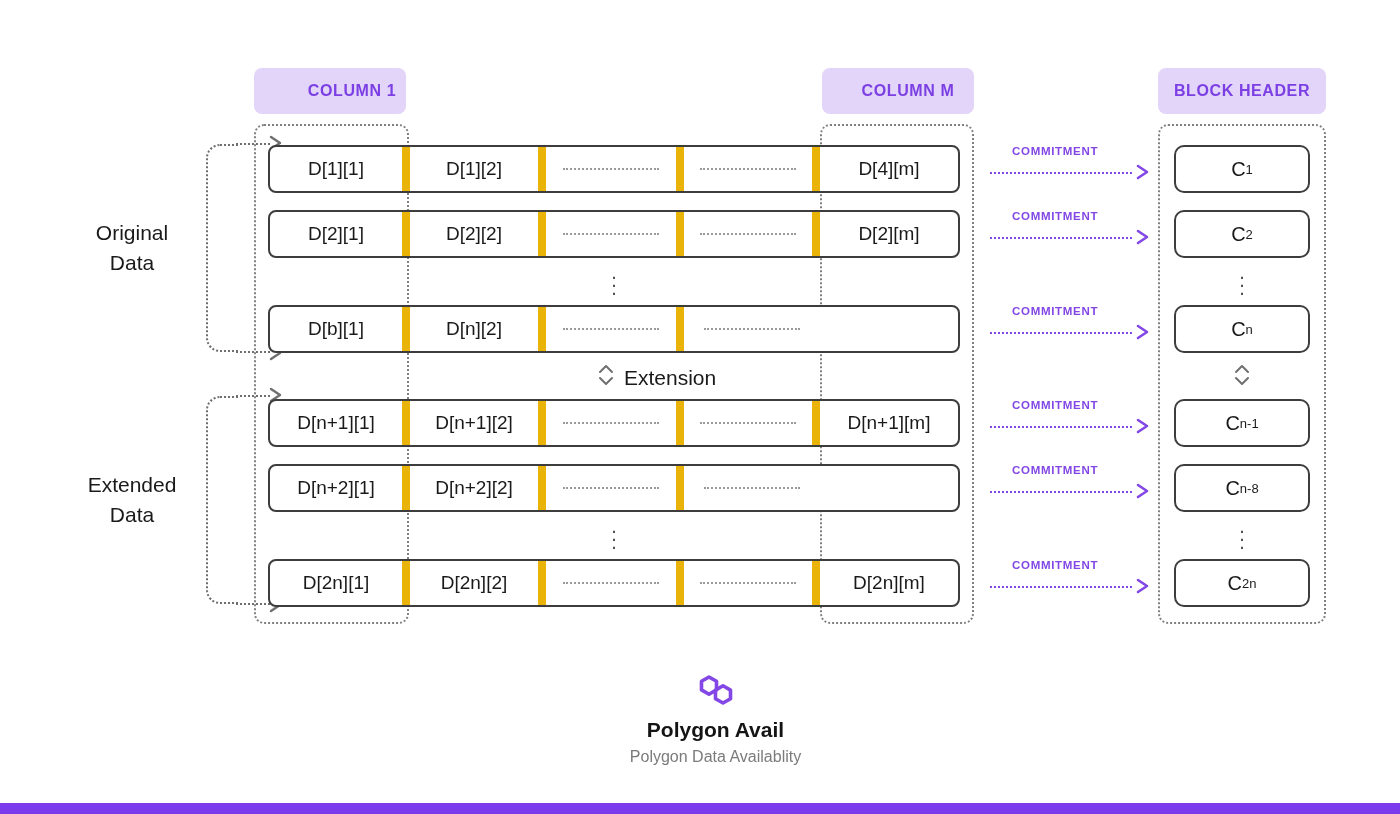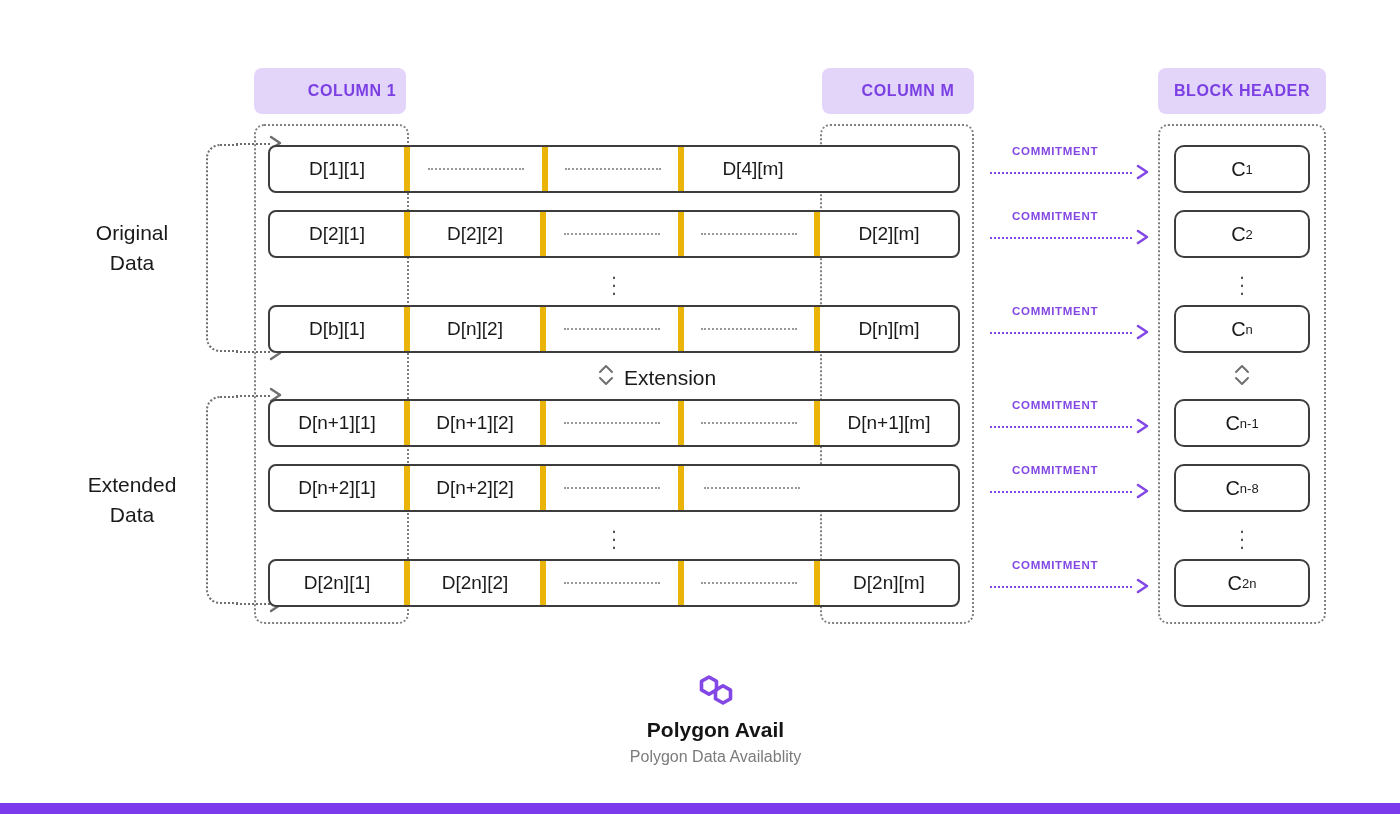--- a/index.html
+++ b/index.html
@@ -48,21 +48,21 @@
     border-radius: 8px;
     display: flex;
     background: #fff;
   }
   .cell {
     display: flex;
     align-items: center;
     justify-content: center;
     font-size: 19px;
     color: #1a1a1a;
-    border-right: 6px solid #eab308;
+    border-right: 8px solid #eab308;
     height: 100%;
   }
   .cell:last-child { border-right: none; }
   .c1 { width: 140px; }
   .c2 { width: 136px; }
   .c3 { width: 138px; }
   .c4 { width: 136px; }
   .c5 { width: 138px; }
   .dots-h {
     width: 96px; height: 0;
@@ -257,20 +257,21 @@
         </svg>
     </div>
     <div class="txt">
       <div>Extended</div>
       <div>Data</div>
     </div>
   </div>
 
   <div class="row" style="top:145px">
     <div class="cell c1">D[1][1]</div>
+    <div class="cell c2">D[1][2]</div>
     <div class="cell c3">
         <i class="dots-h"></i>
       </div>
     <div class="cell c4">
         <i class="dots-h"></i>
       </div>
     <div class="cell c5">D[4][m]</div>
   </div>
 
   <div class="row" style="top:210px">
@@ -293,21 +294,20 @@
 
   <div class="row" style="top:305px">
     <div class="cell c1">D[b][1]</div>
     <div class="cell c2">D[n][2]</div>
     <div class="cell c3">
         <i class="dots-h"></i>
       </div>
     <div class="cell c4">
         <i class="dots-h"></i>
       </div>
-    <div class="cell c5">D[n][m]</div>
   </div>
 
   <div id="extension">
     <span>
       <svg width="20" height="26" viewBox="0 0 20 26">
         <path d="M4 10 L10 4 L16 10" fill="none" stroke="#6f6f6f" stroke-width="2" stroke-linecap="round" stroke-linejoin="round"></path>
         <path d="M4 16 L10 22 L16 16" fill="none" stroke="#6f6f6f" stroke-width="2" stroke-linecap="round" stroke-linejoin="round"></path>
       </svg>
     </span>
     <span>Extension</span>

